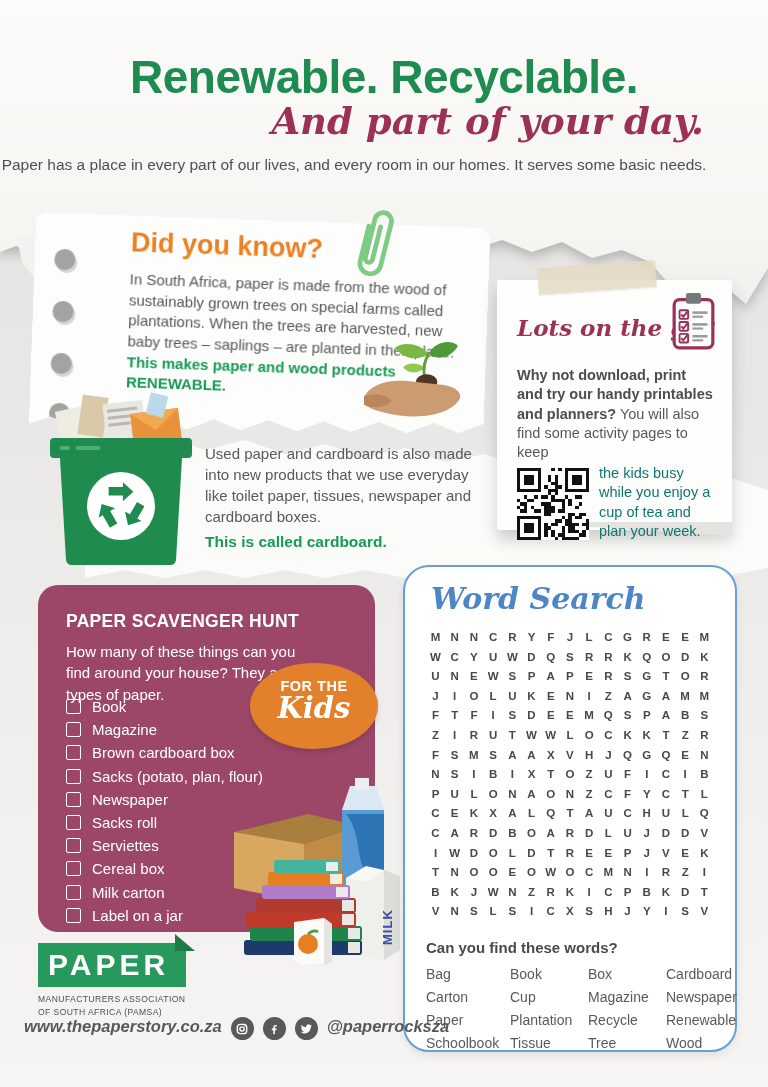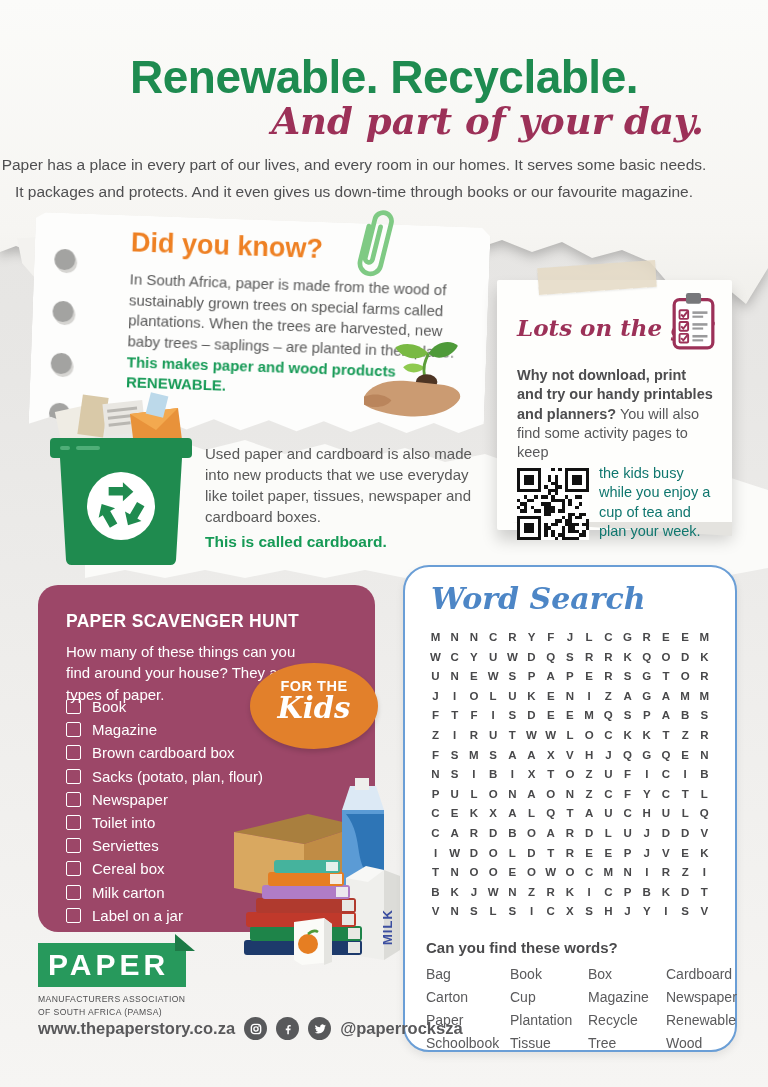--- a/index.html
+++ b/index.html
@@ -105,40 +105,39 @@
     grid-template-columns:84px 78px 78px auto; row-gap:7px; font-size:14px; color:#5a5a5c; }
 
   
   .logo{ position:absolute; left:38px; top:943px; }
   .logo-box{ position:relative; width:148px; height:44px; background:#27995c;
     color:#fff; font-size:30px; font-weight:bold; letter-spacing:4px;
     line-height:44px; padding-left:10px; }
   .logo-fold{ position:absolute; right:-9px; top:-9px; width:0; height:0;
     border-bottom:17px solid #1d7a46; border-right:20px solid transparent; }
   .logo-sub{ margin-top:6px; font-size:8.6px; letter-spacing:.4px; line-height:1.55; color:#4f4f51; }
-  .footer{ position:absolute; left:38px; top:1017px; display:flex; align-items:center; gap:9px; }
+  .footer{ position:absolute; left:24px; top:1017px; display:flex; align-items:flex-start; gap:9px;font-style:italic; }
   .footer-site,.footer-handle{ font-size:16.5px; font-weight:600; color:#58585a; }
   .soc{ width:23px; height:23px; border-radius:50%; background:#58595b; display:flex;
     align-items:center; justify-content:center; }
   .soc svg{ display:block; }
 </style>
 </head>
 <body>
 
 <div class="page">
 
   <div class="header-paper">
       <div class="paper-fill"></div>
     </div>
   <div class="shred"></div>
   <h1 class="page-title">Renewable. Recyclable.</h1>
   <div class="page-subtitle">And part of your day.</div>
   <div class="intro">
     <div>Paper has a place in every part of our lives, and every room in our homes. It serves some basic needs.</div>
-    <div>It packages and protects. And it even gives us down-time through books or our favourite magazine.</div>
   </div>
 
   <div class="strip"></div>
 
   <div class="dyk-card">
     <div class="dyk-hole" style="top:36px"></div>
     <div class="dyk-hole" style="top:88px"></div>
     <div class="dyk-hole" style="top:140px"></div>
     <div class="dyk-hole" style="top:190px"></div>
     <div class="dyk-heading">Did you know?</div>
@@ -362,21 +361,21 @@
         <div class="check-item">
           <span class="checkbox"></span>
           <span class="check-label">Sacks (potato, plan, flour)</span>
         </div>
         <div class="check-item">
           <span class="checkbox"></span>
           <span class="check-label">Newspaper</span>
         </div>
         <div class="check-item">
           <span class="checkbox"></span>
-          <span class="check-label">Toilet into</span>
+          <span class="check-label">Sacks roll</span>
         </div>
         <div class="check-item">
           <span class="checkbox"></span>
           <span class="check-label">Serviettes</span>
         </div>
         <div class="check-item">
           <span class="checkbox"></span>
           <span class="check-label">Cereal box</span>
         </div>
         <div class="check-item">

